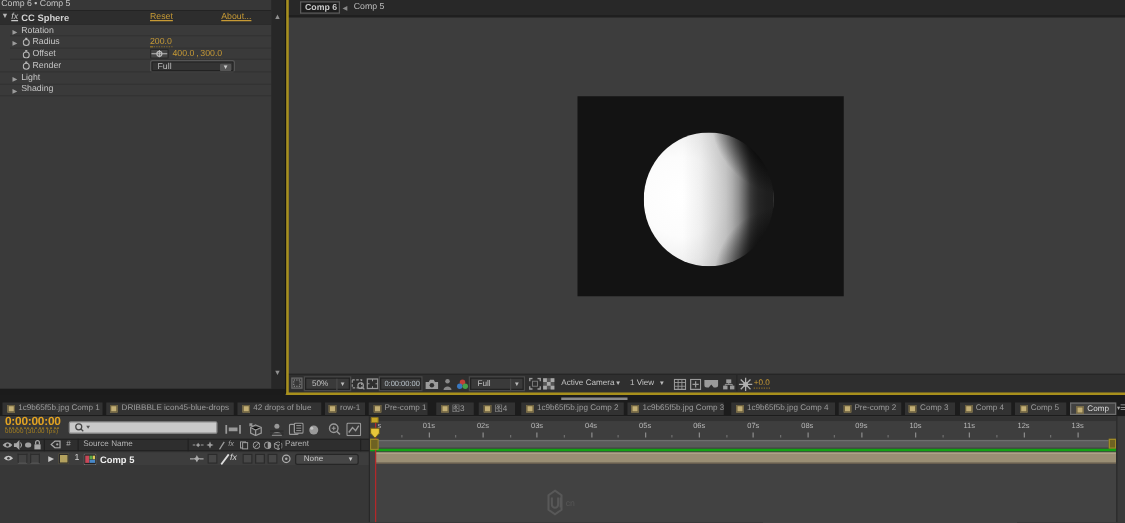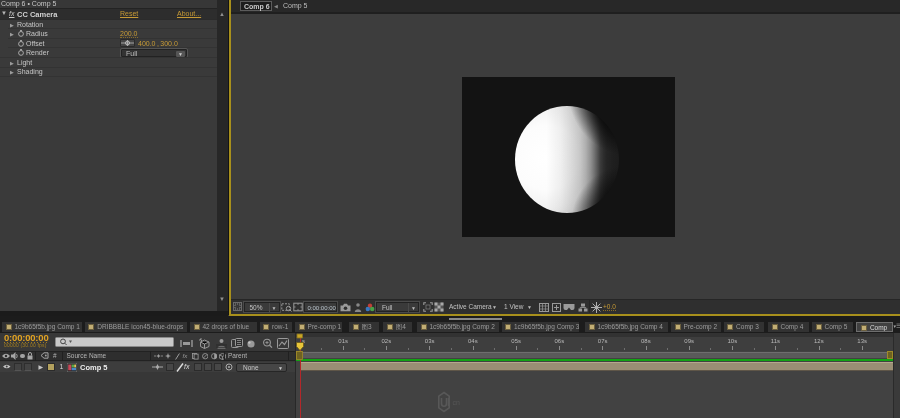--- a/index.html
+++ b/index.html
@@ -21,21 +21,21 @@
 
 <div class="abs" id="ecp" style="left:0;top:0;width:217px;height:311px;background:#3a3a3a;">
 
   <div class="abs" style="left:0;top:0;width:217px;height:9px;background:#373737;"></div>
   <div class="t" style="left:1px;top:0px;font-size:7px;color:#c6c6c6;">Comp 6 • Comp 5</div>
   <div class="abs" style="left:0;top:8px;width:217px;height:1px;background:#232323;"></div>
 
   <div class="abs" style="left:0;top:9px;width:217px;height:10px;background:#2d2d2d;"></div>
   <div class="t" style="left:1px;top:10px;font-size:6px;color:#b5b5b5;">▼</div>
   <div class="t" style="left:9px;top:10px;font-size:7px;color:#c9c9c9;font-style:italic;text-decoration:underline;">fx</div>
-  <div class="t" style="left:17px;top:10px;font-size:7.5px;color:#d2d2d2;font-weight:bold;">CC Camera</div>
+  <div class="t" style="left:17px;top:10px;font-size:7.5px;color:#d2d2d2;font-weight:bold;">CC Sphere</div>
   <div class="t" style="left:120px;top:10px;font-size:7px;color:#c79a35;text-decoration:underline;">Reset</div>
   <div class="t" style="left:177px;top:10px;font-size:7px;color:#c79a35;text-decoration:underline;">About...</div>
   <div class="abs" style="left:0;top:19px;width:217px;height:1px;background:#2b2b2b;"></div>
 
   <div class="t" style="left:10px;top:21.5px;font-size:5px;color:#9c9c9c;">▶</div>
   <div class="t" style="left:17px;top:20.5px;font-size:7px;color:#c6c6c6;">Rotation</div>
   <div class="abs" style="left:8px;top:28px;width:209px;height:1px;background:#333;"></div>
 
   <div class="t" style="left:10px;top:31px;font-size:5px;color:#9c9c9c;">▶</div>
   <svg class="abs" style="left:17.5px;top:30px" width="6" height="7" viewBox="0 0 7 8">

